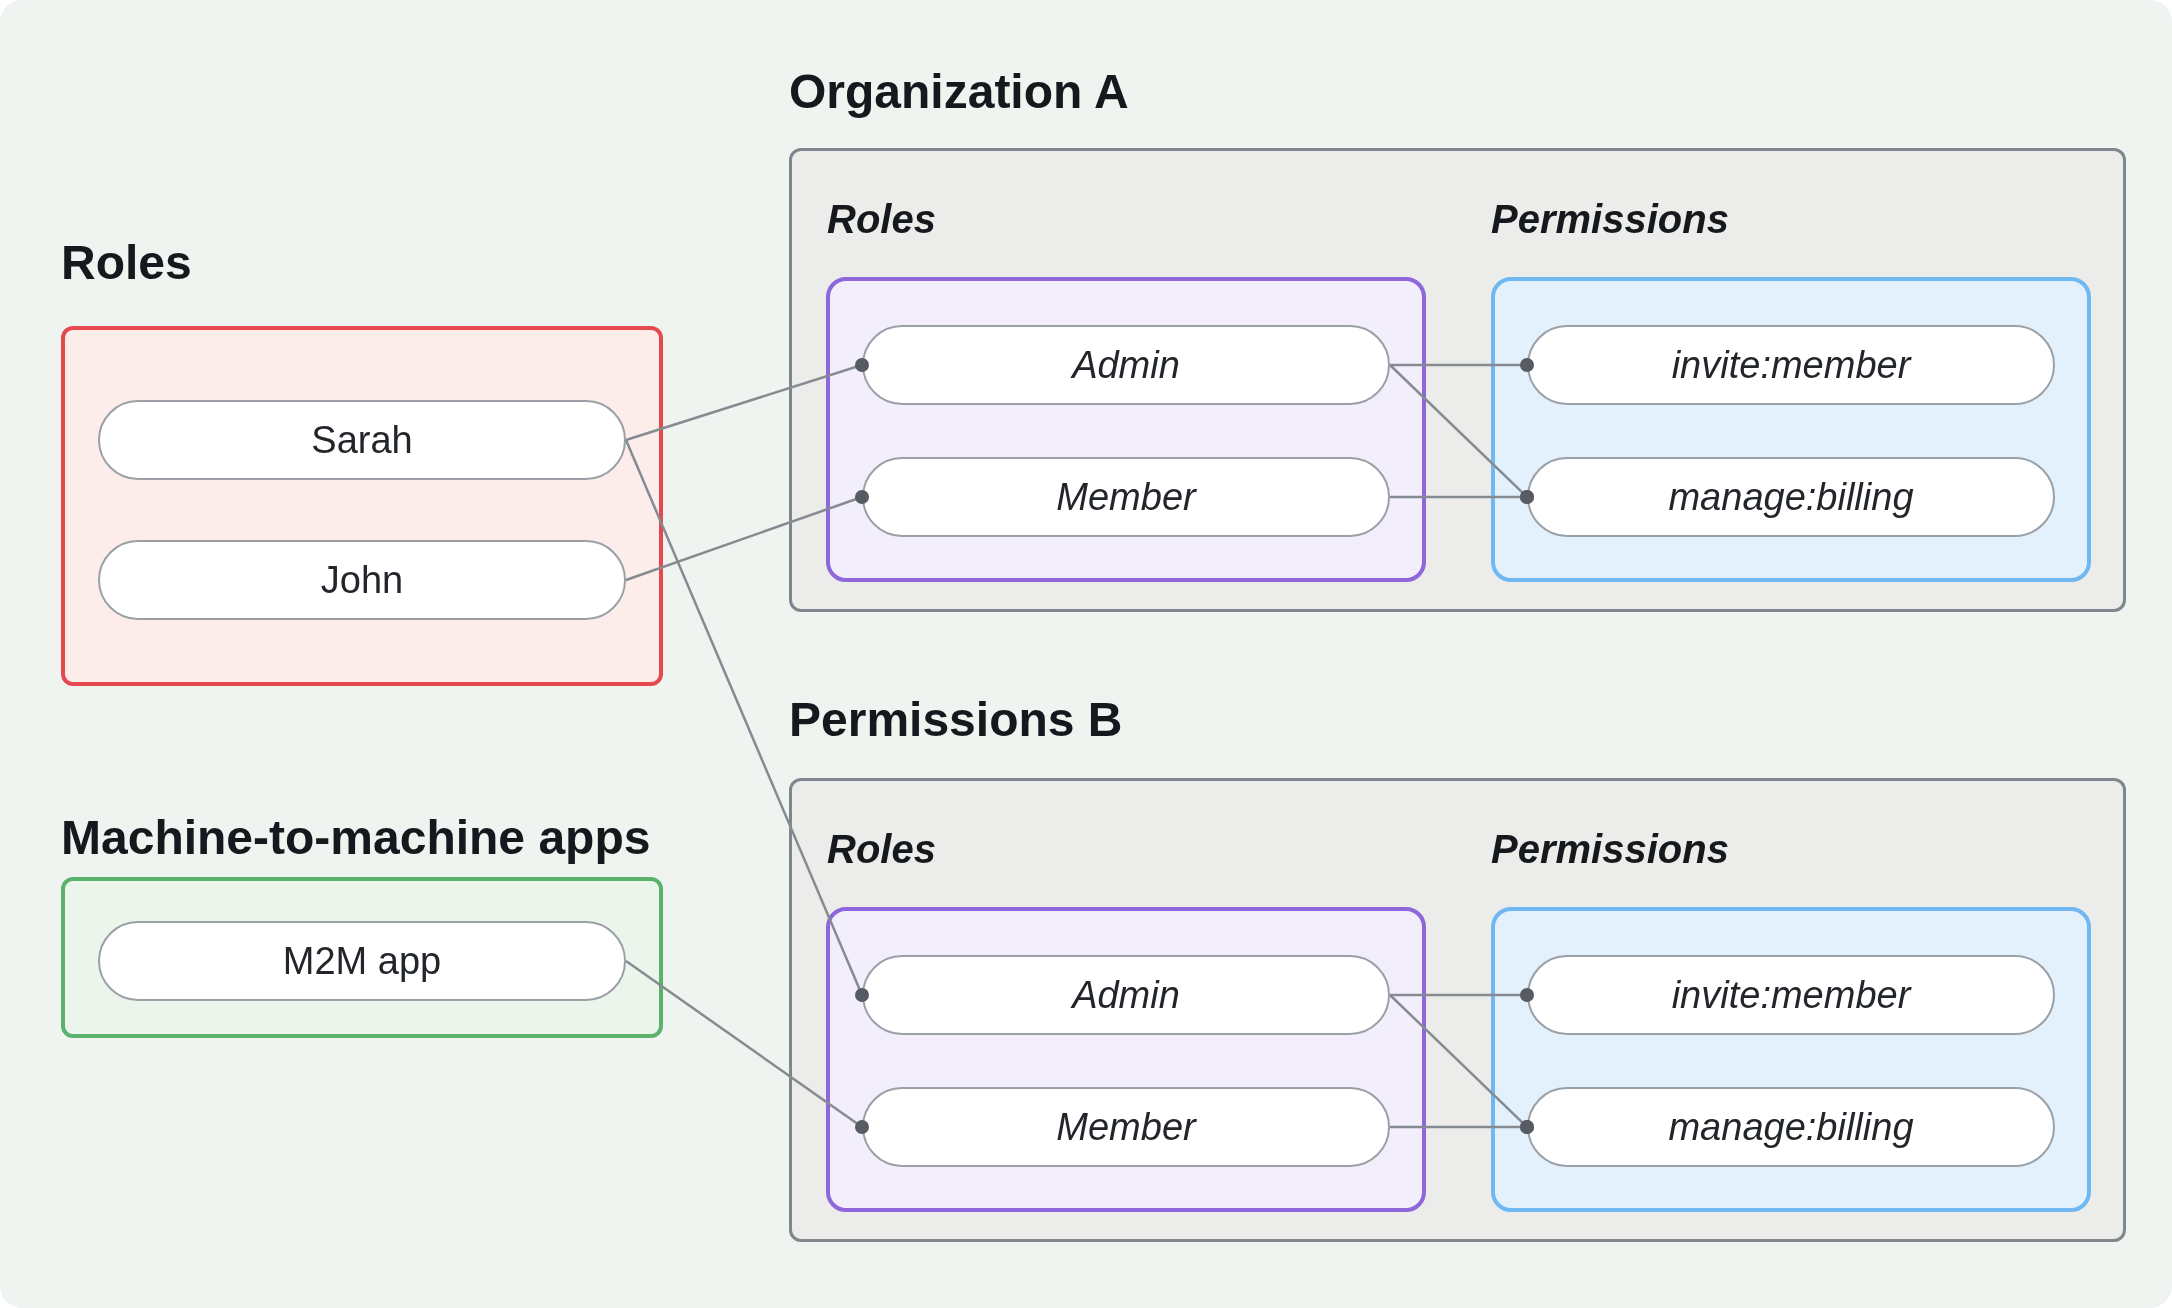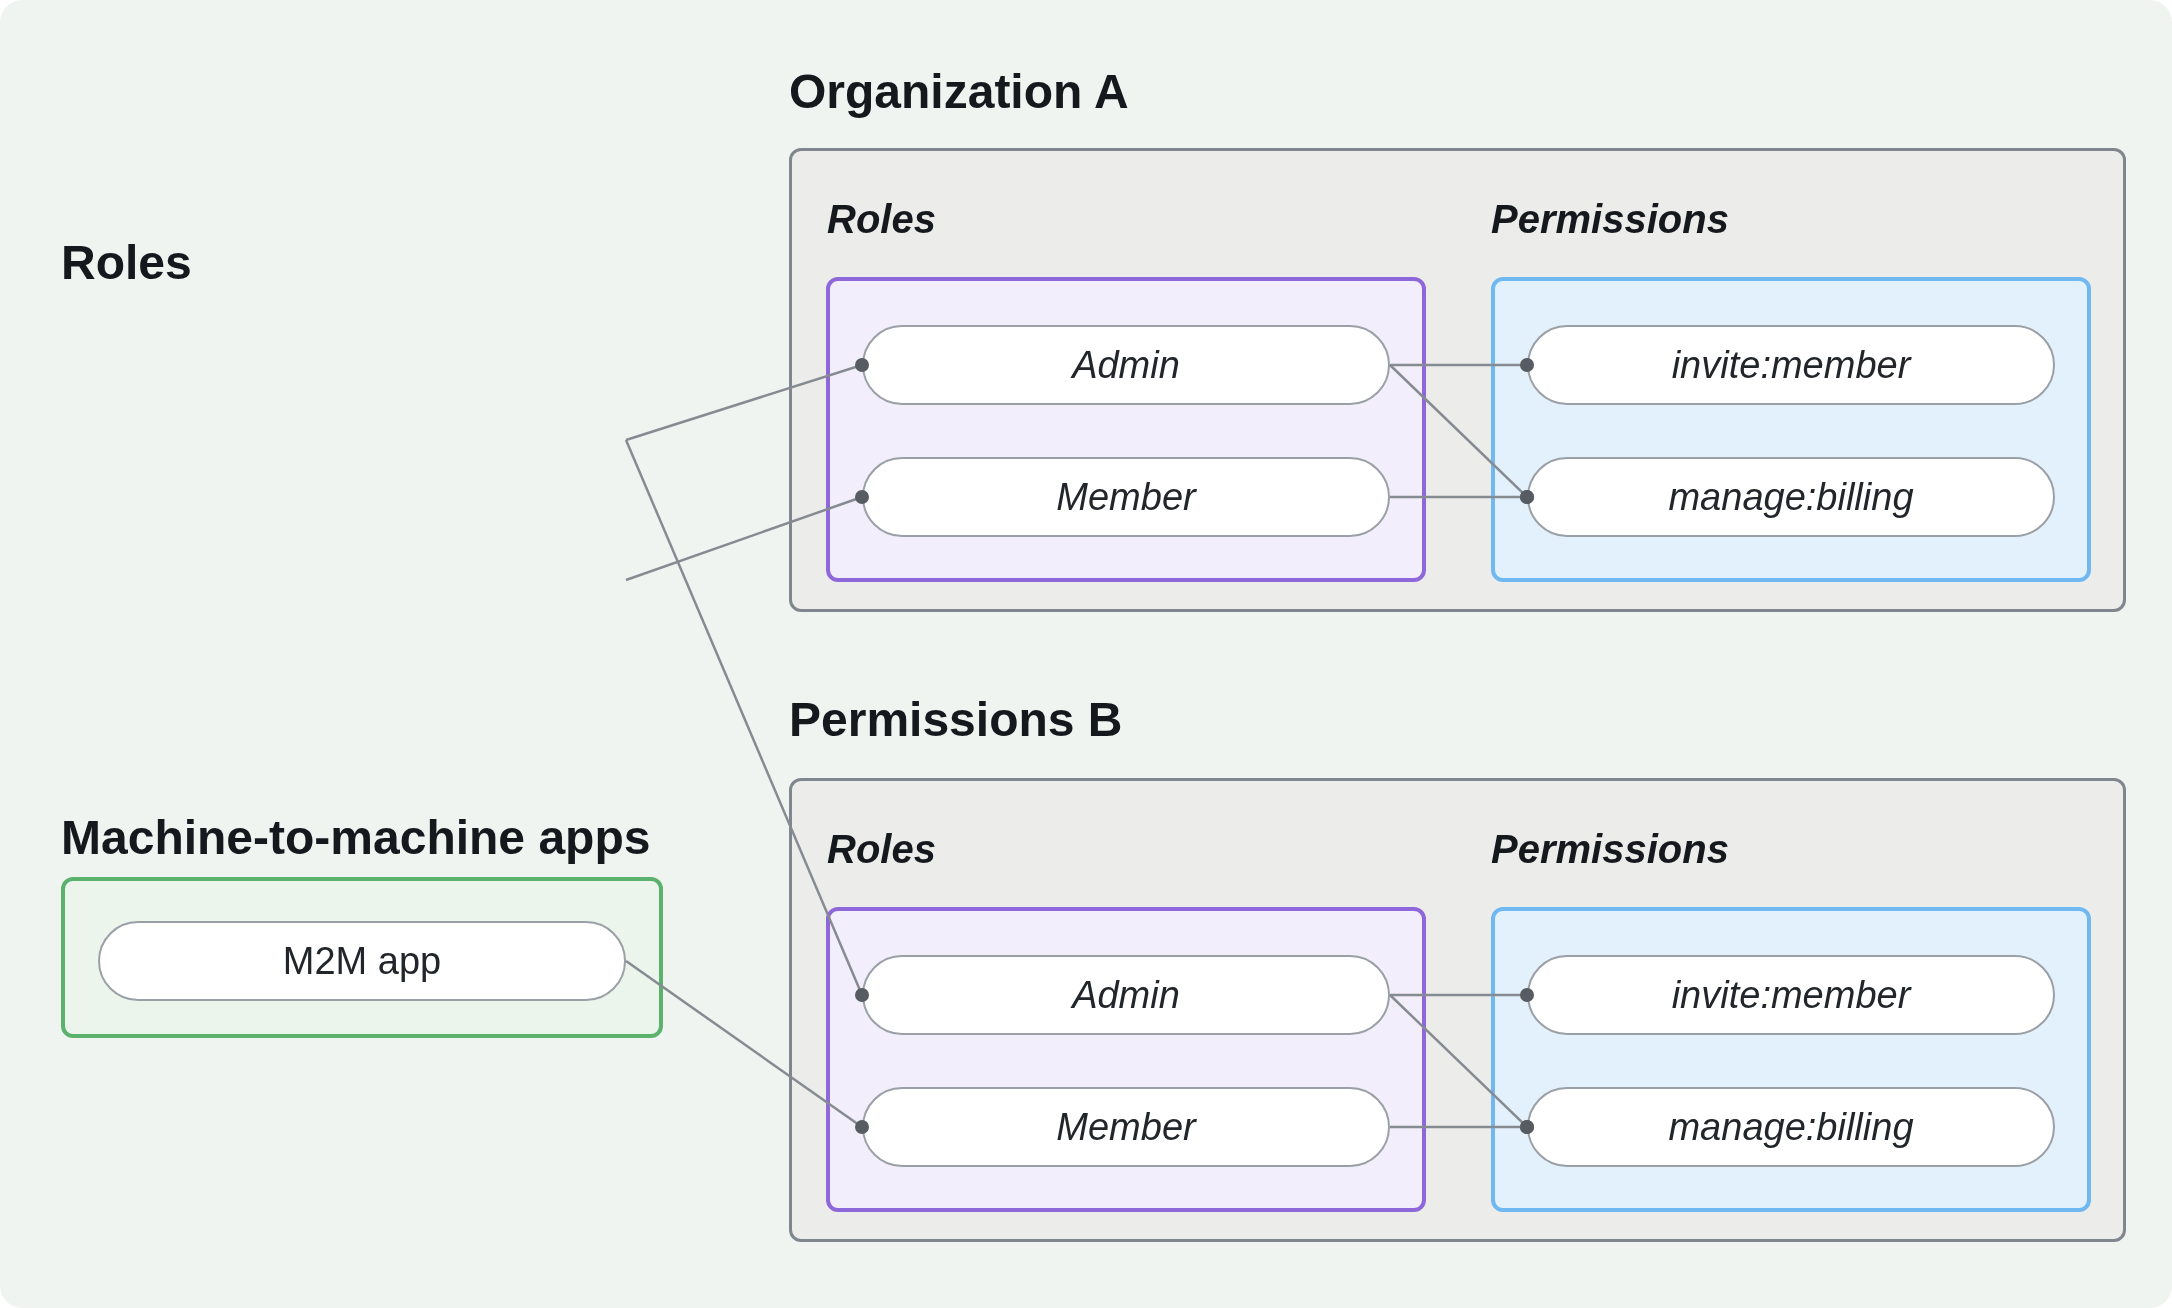--- a/index.html
+++ b/index.html
@@ -74,21 +74,21 @@
     font-weight: 600;
     color: #15181c;
     line-height: 48px;
   }
   .section-label.roles { left: 35px; }
   .section-label.perms { left: 699px; }
   .group-box {
     position: absolute;
     top: 126px;
     width: 600px; height: 305px;
-    border-radius: 12px;
+    border-radius: 20px;
   }
   .group-box.roles {
     left: 34px;
     background: var(--roles-fill, #f3eefb);
     border: 4px solid var(--roles-border, #8e67da);
   }
   .group-box.perms {
     left: 699px;
     background: var(--permissions-fill, #e3f1fc);
     border: 4px solid var(--permissions-border, #70b8f1);
@@ -106,20 +106,24 @@
     z-index: 5;
   }
 </style>
 </head>
 <body>
 
 <div id="canvas">
 
   <div class="group-title" style="left:61px; top:239px;">Roles</div>
 
+  <div id="users-box" class="panel">
+    <div class="pill row-0">Sarah</div>
+    <div class="pill row-1">John</div>
+  </div>
 
   <div class="group-title" style="left:61px; top:794px;margin-top:20px;">Machine-to-machine apps</div>
 
   <div id="m2m-box" class="panel">
     <div class="pill row-0">M2M app</div>
   </div>
 
   <div class="group-title" style="left:789px; top:68px;">Organization A</div>
 
   <div id="orgA-box" class="org-box">

